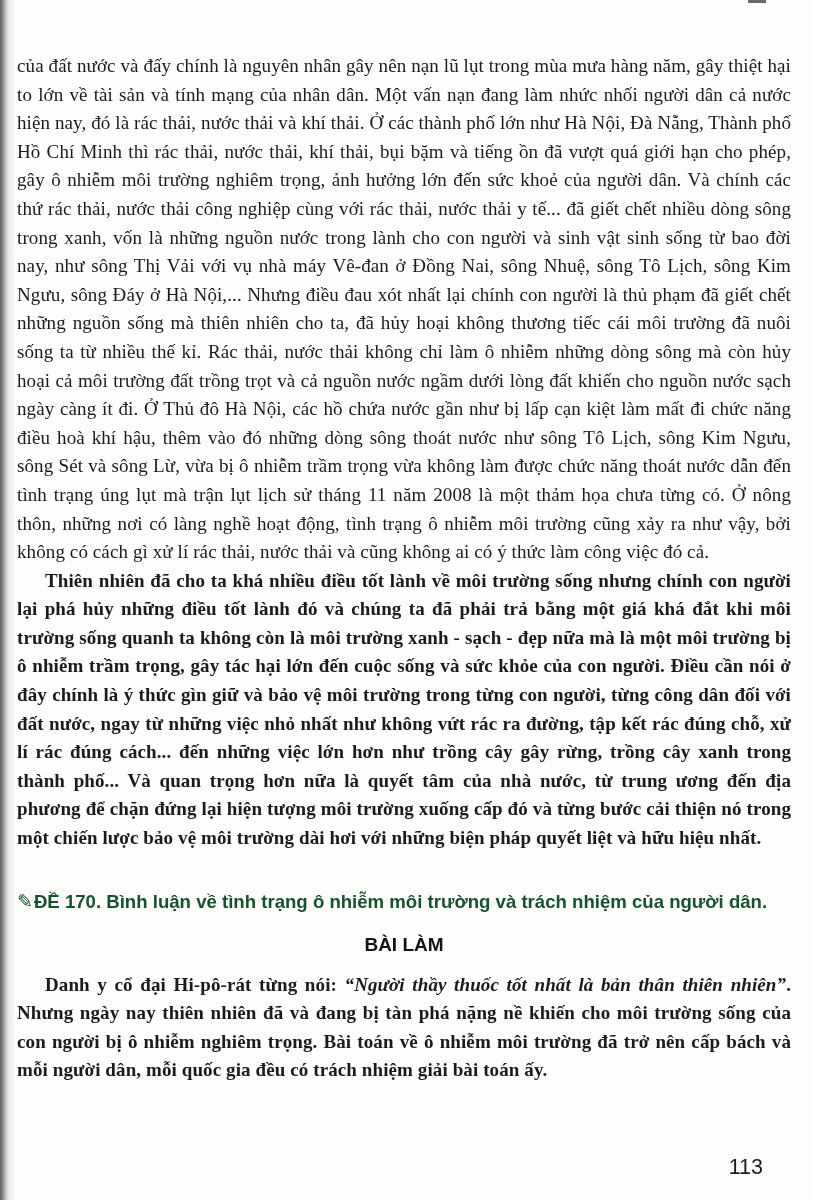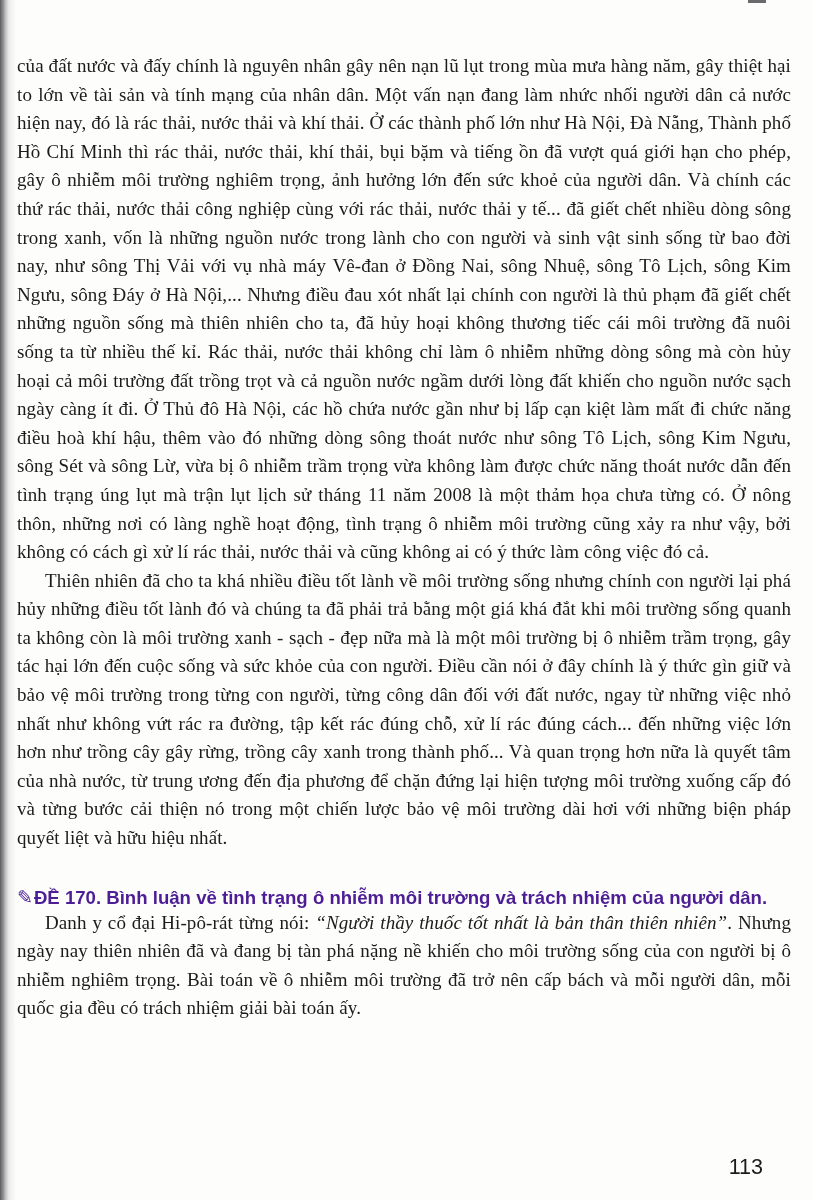--- a/index.html
+++ b/index.html
@@ -40,29 +40,29 @@
     top: 52px;
     width: 774px;
   }
   p.body {
     margin: 0;
     font-size: 19px;
     line-height: 28.6px;
     text-align: justify;
     letter-spacing: 0.1px;
   }
-  p.body.indent { text-indent: 28px; }
+  p.body.indent { text-indent: 28px; font-weight: bold; }
   .quote-italic { font-style: italic; }
   .topic-heading {
     margin-top: 33px;
     font-family: "Liberation Sans", sans-serif;
     font-weight: bold;
     font-size: 18.6px;
-    line-height: 22px;
-    color: #4c1d95;
+    line-height: 30px;
+    color: #14532d;
     text-align: left;
   }
   .topic-heading .pencil {
     font-family: "DejaVu Sans", sans-serif;
     font-weight: normal;
     font-size: 19px;
     margin-right: 1px;
   }
   .subheading {
     margin-top: 17px;
@@ -94,20 +94,21 @@
   <div class="content">
 
     <p class="body">của đất nước và đấy chính là nguyên nhân gây nên nạn lũ lụt trong mùa mưa hàng năm, gây thiệt hại to lớn về tài sản và tính mạng của nhân dân. Một vấn nạn đang làm nhức nhối người dân cả nước hiện nay, đó là rác thải, nước thải và khí thải. Ở các thành phố lớn như Hà Nội, Đà Nẵng, Thành phố Hồ Chí Minh thì rác thải, nước thải, khí thải, bụi bặm và tiếng ồn đã vượt quá giới hạn cho phép, gây ô nhiễm môi trường nghiêm trọng, ảnh hưởng lớn đến sức khoẻ của người dân. Và chính các thứ rác thải, nước thải công nghiệp cùng với rác thải, nước thải y tế... đã giết chết nhiều dòng sông trong xanh, vốn là những nguồn nước trong lành cho con người và sinh vật sinh sống từ bao đời nay, như sông Thị Vải với vụ nhà máy Vê-đan ở Đồng Nai, sông Nhuệ, sông Tô Lịch, sông Kim Ngưu, sông Đáy ở Hà Nội,... Nhưng điều đau xót nhất lại chính con người là thủ phạm đã giết chết những nguồn sống mà thiên nhiên cho ta, đã hủy hoại không thương tiếc cái môi trường đã nuôi sống ta từ nhiều thế kỉ. Rác thải, nước thải không chỉ làm ô nhiễm những dòng sông mà còn hủy hoại cả môi trường đất trồng trọt và cả nguồn nước ngầm dưới lòng đất khiến cho nguồn nước sạch ngày càng ít đi. Ở Thủ đô Hà Nội, các hồ chứa nước gần như bị lấp cạn kiệt làm mất đi chức năng điều hoà khí hậu, thêm vào đó những dòng sông thoát nước như sông Tô Lịch, sông Kim Ngưu, sông Sét và sông Lừ, vừa bị ô nhiễm trầm trọng vừa không làm được chức năng thoát nước dẫn đến tình trạng úng lụt mà trận lụt lịch sử tháng 11 năm 2008 là một thảm họa chưa từng có. Ở nông thôn, những nơi có làng nghề hoạt động, tình trạng ô nhiễm môi trường cũng xảy ra như vậy, bởi không có cách gì xử lí rác thải, nước thải và cũng không ai có ý thức làm công việc đó cả.</p>
 
     <p class="body indent">Thiên nhiên đã cho ta khá nhiều điều tốt lành về môi trường sống nhưng chính con người lại phá hủy những điều tốt lành đó và chúng ta đã phải trả bằng một giá khá đắt khi môi trường sống quanh ta không còn là môi trường xanh - sạch - đẹp nữa mà là một môi trường bị ô nhiễm trầm trọng, gây tác hại lớn đến cuộc sống và sức khỏe của con người. Điều cần nói ở đây chính là ý thức gìn giữ và bảo vệ môi trường trong từng con người, từng công dân đối với đất nước, ngay từ những việc nhỏ nhất như không vứt rác ra đường, tập kết rác đúng chỗ, xử lí rác đúng cách... đến những việc lớn hơn như trồng cây gây rừng, trồng cây xanh trong thành phố... Và quan trọng hơn nữa là quyết tâm của nhà nước, từ trung ương đến địa phương để chặn đứng lại hiện tượng môi trường xuống cấp đó và từng bước cải thiện nó trong một chiến lược bảo vệ môi trường dài hơi với những biện pháp quyết liệt và hữu hiệu nhất.</p>
 
     <div class="topic-heading">
       <span class="pencil">✎</span><span>ĐỀ 170.</span><span> Bình luận về tình trạng ô nhiễm môi trường và trách nhiệm của người dân.</span>
     </div>
 
+    <div class="subheading">BÀI LÀM</div>
 
     <p class="body indent"><span>Danh y cổ đại Hi-pô-rát từng nói: </span><span class="quote-italic">“Người thầy thuốc tốt nhất là bản thân thiên nhiên”</span><span>. Nhưng ngày nay thiên nhiên đã và đang bị tàn phá nặng nề khiến cho môi trường sống của con người bị ô nhiễm nghiêm trọng. Bài toán về ô nhiễm môi trường đã trở nên cấp bách và mỗi người dân, mỗi quốc gia đều có trách nhiệm giải bài toán ấy.</span></p>
 
   </div>
 
   <div class="page-number">113</div>
 
 </div>
 
 </body></html>

